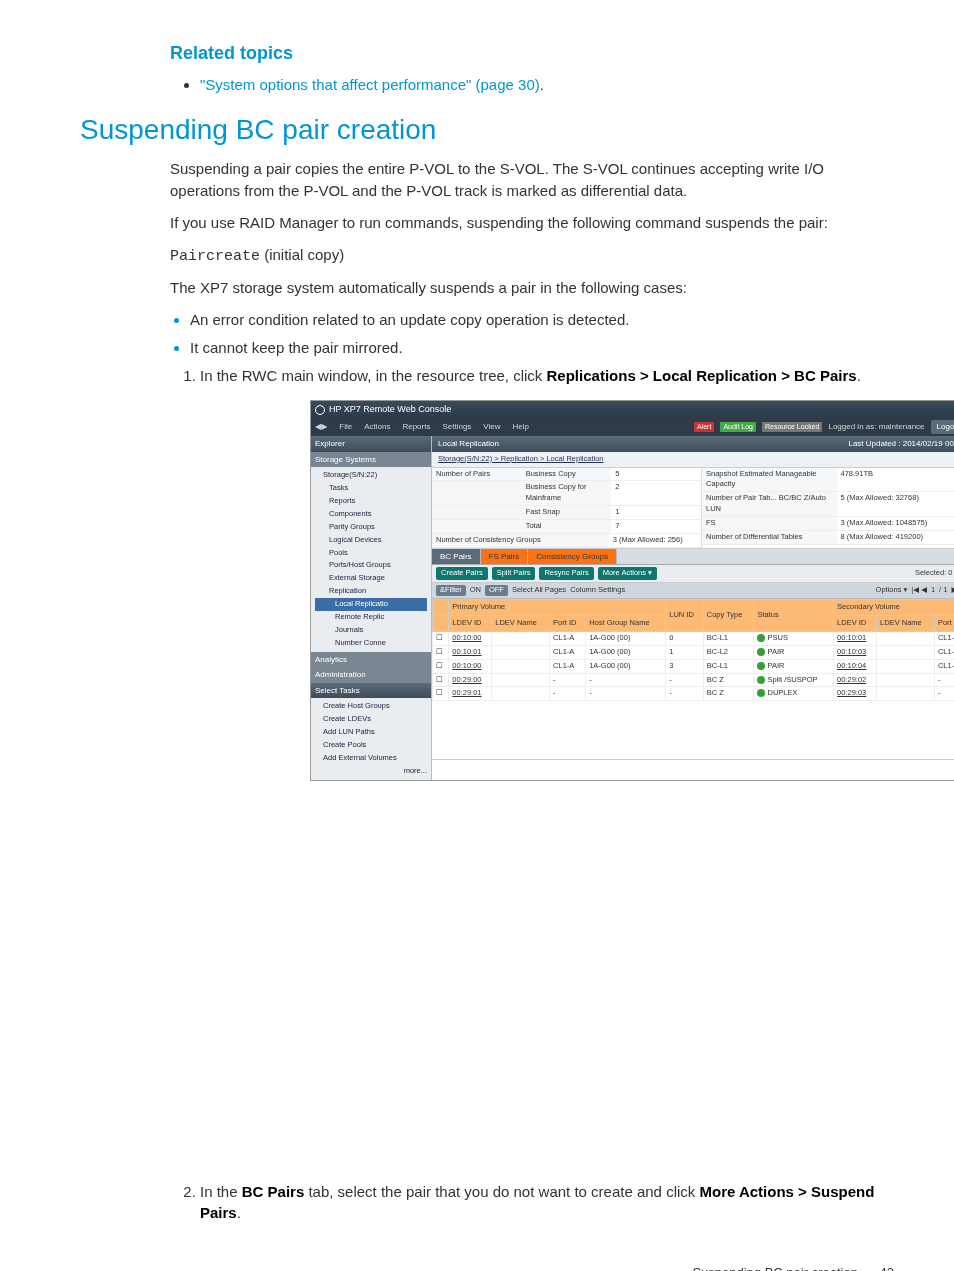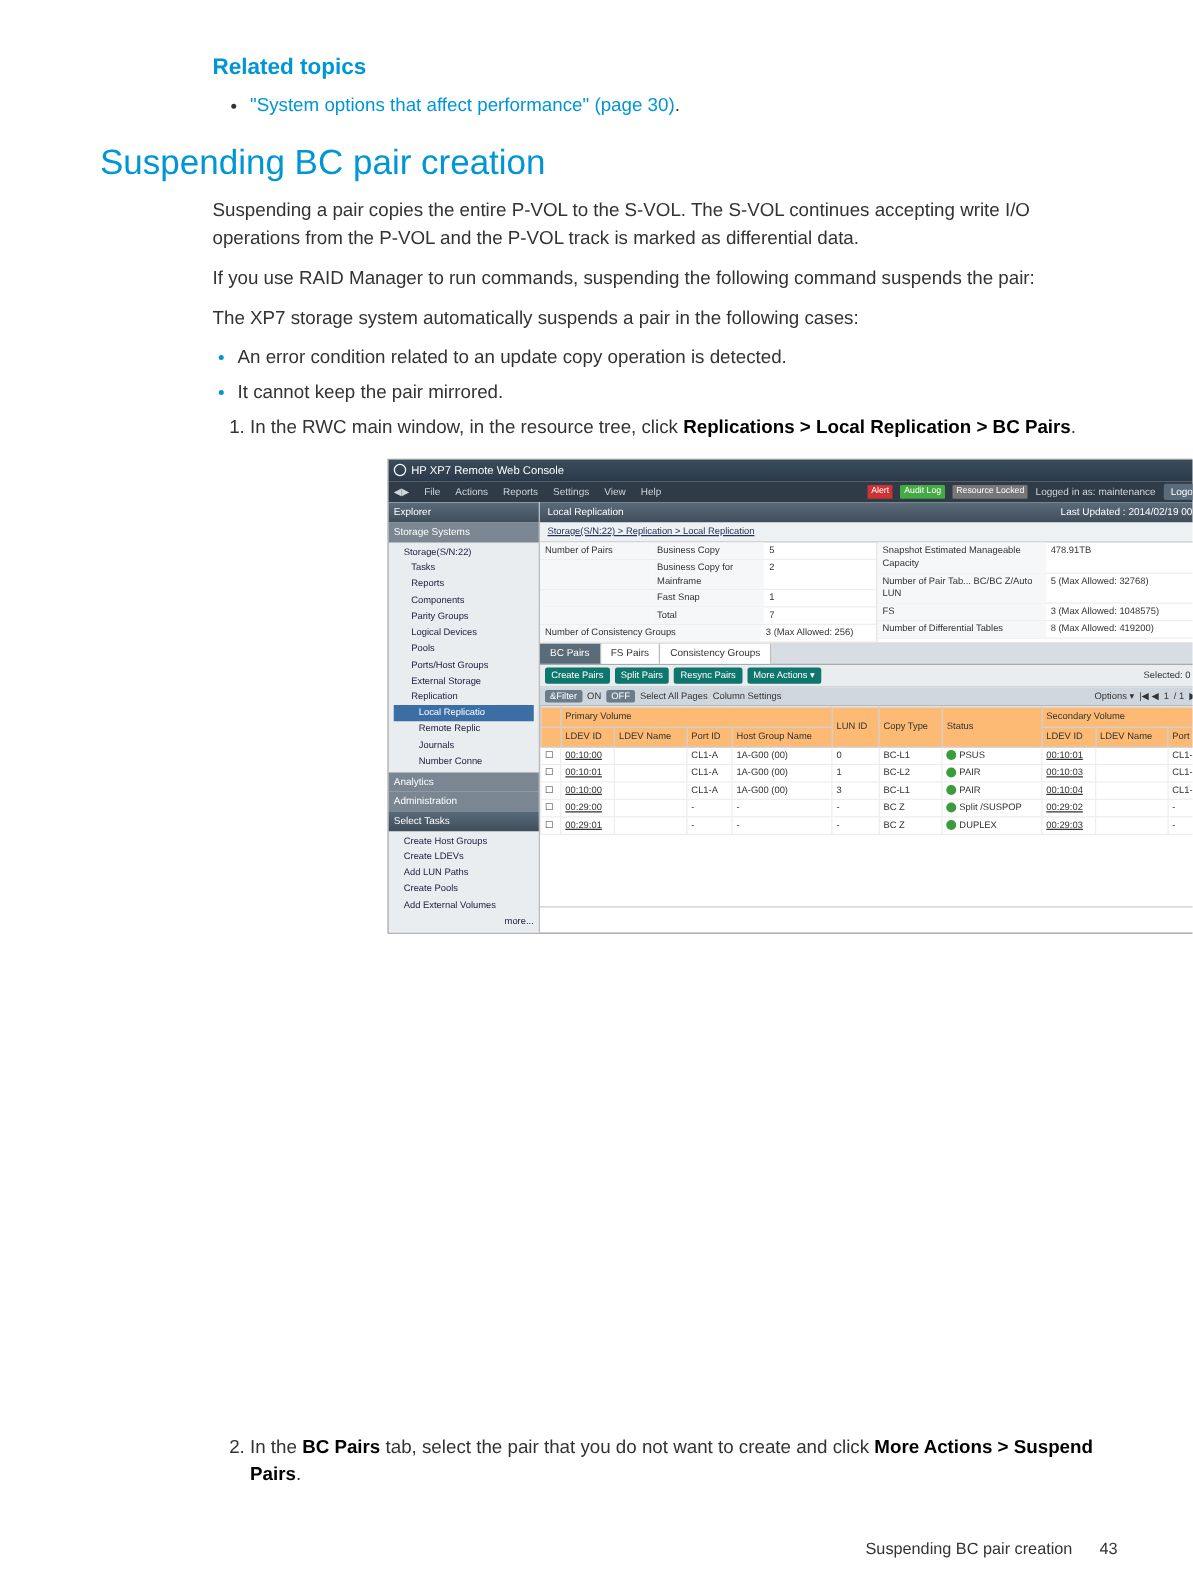--- a/index.html
+++ b/index.html
@@ -118,21 +118,21 @@
     border-bottom:1px solid #ccc;
   }
   .summary-grid .col { flex:1; border-right:1px solid #ddd; }
   .summary-grid .col:last-child { border-right:none;}
   .summary-grid .cell { display:flex; border-bottom:1px solid #eee; }
   .summary-grid .cell .k { flex:1; padding:1px 4px; background:#f5f7f9;}
   .summary-grid .cell .v { flex:1; padding:1px 4px;}
   .tabs {
     display:flex; font-size:8px; background:#d7dde3; border-bottom:1px solid #aaa;
   }
-  .tabs .tab { padding:2px 8px; border-right:1px solid #bbb; background:#ffffff; color:#333;}
+  .tabs .tab { padding:2px 8px; border-right:1px solid #bbb; background:#f97316; color:#333;}
   .tabs .tab.active { background:#5a6b7a; color:#fff;}
   .toolbar {
     display:flex; font-size:7.5px; padding:2px 4px; gap:4px; align-items:center;
     background:#e9edf0; border-bottom:1px solid #ccc;
   }
   .toolbar .btn { background:#0f766e; color:#fff; padding:1px 5px; border-radius:2px;}
   .toolbar .right { margin-left:auto; color:#333;}
   .filterbar {
     display:flex; font-size:7.5px; padding:2px 4px; gap:4px; align-items:center;
     background:#cfd7de; border-bottom:1px solid #bbb;
@@ -164,20 +164,21 @@
   <li>
     <span class="link">"System options that affect performance" (page 30)</span><span>.</span>
   </li>
 </ul>
 
 <h1 class="section">Suspending BC pair creation</h1>
 
 <div class="body-block">
   <p>Suspending a pair copies the entire P-VOL to the S-VOL. The S-VOL continues accepting write I/O operations from the P-VOL and the P-VOL track is marked as differential data.</p>
   <p>If you use RAID Manager to run commands, suspending the following command suspends the pair:</p>
+  <p><code class="mono">Paircreate</code><span> (initial copy)</span></p>
   <p>The XP7 storage system automatically suspends a pair in the following cases:</p>
   <ul class="bullets">
     <li>An error condition related to an update copy operation is detected.</li>
     <li>It cannot keep the pair mirrored.</li>
   </ul>
   <ol class="steps">
     <li>
       <span>In the RWC main window, in the resource tree, click </span><b>Replications &gt; Local Replication &gt; BC Pairs</b><span>.</span>
 
       

